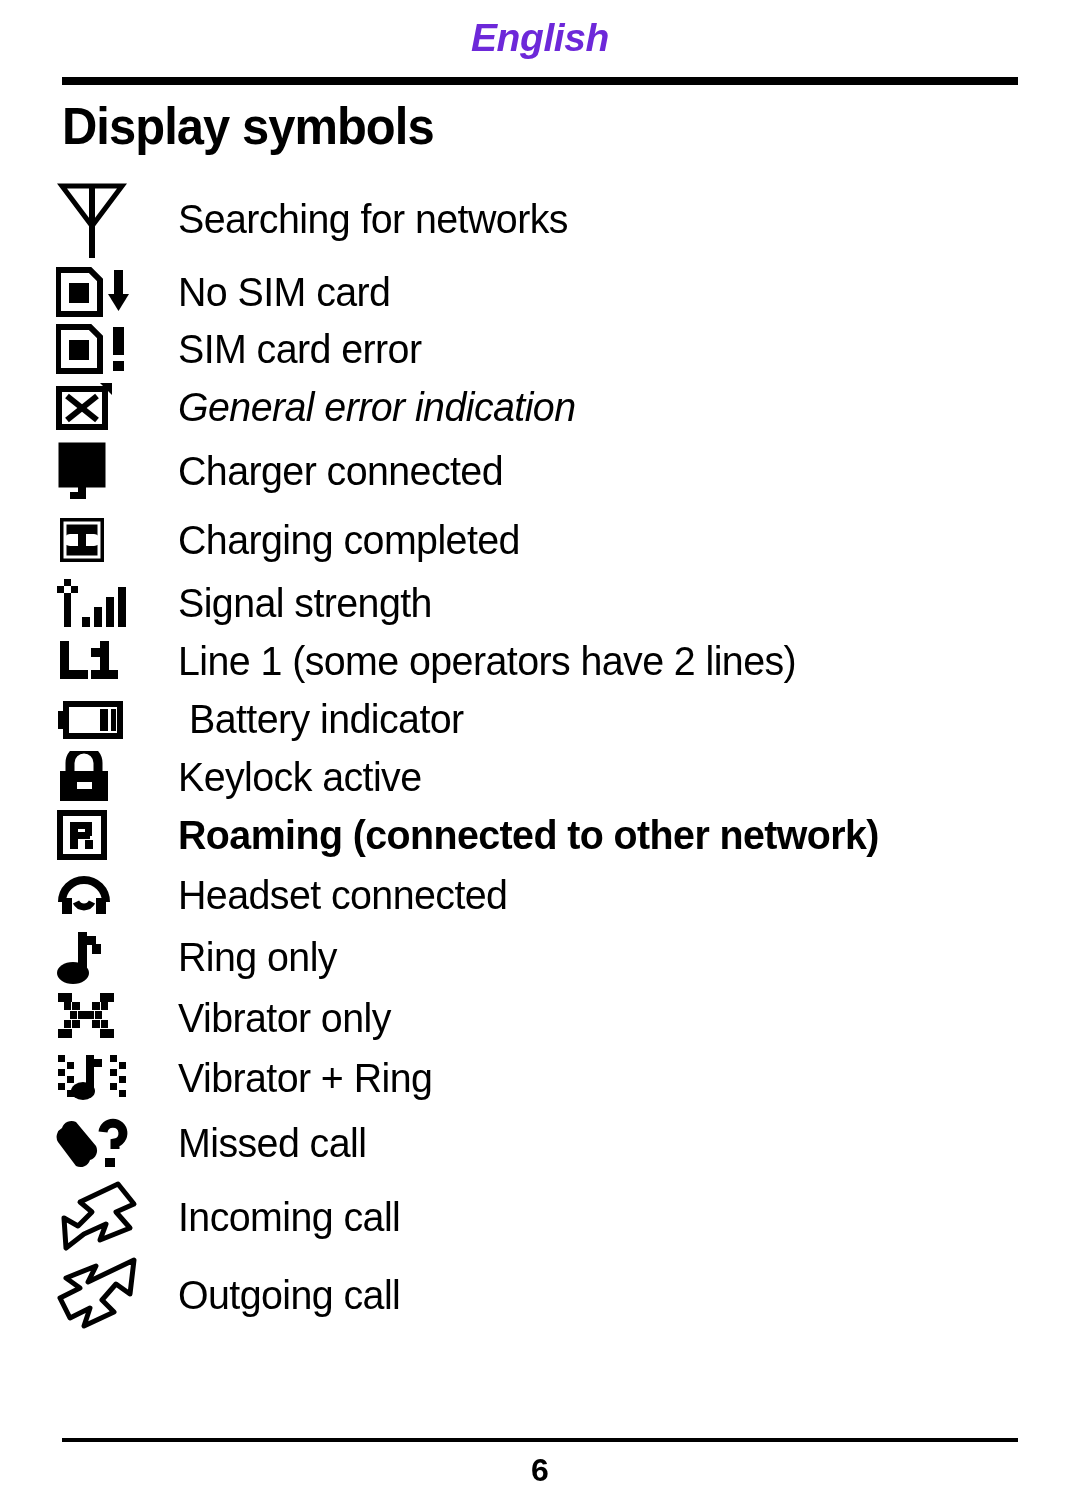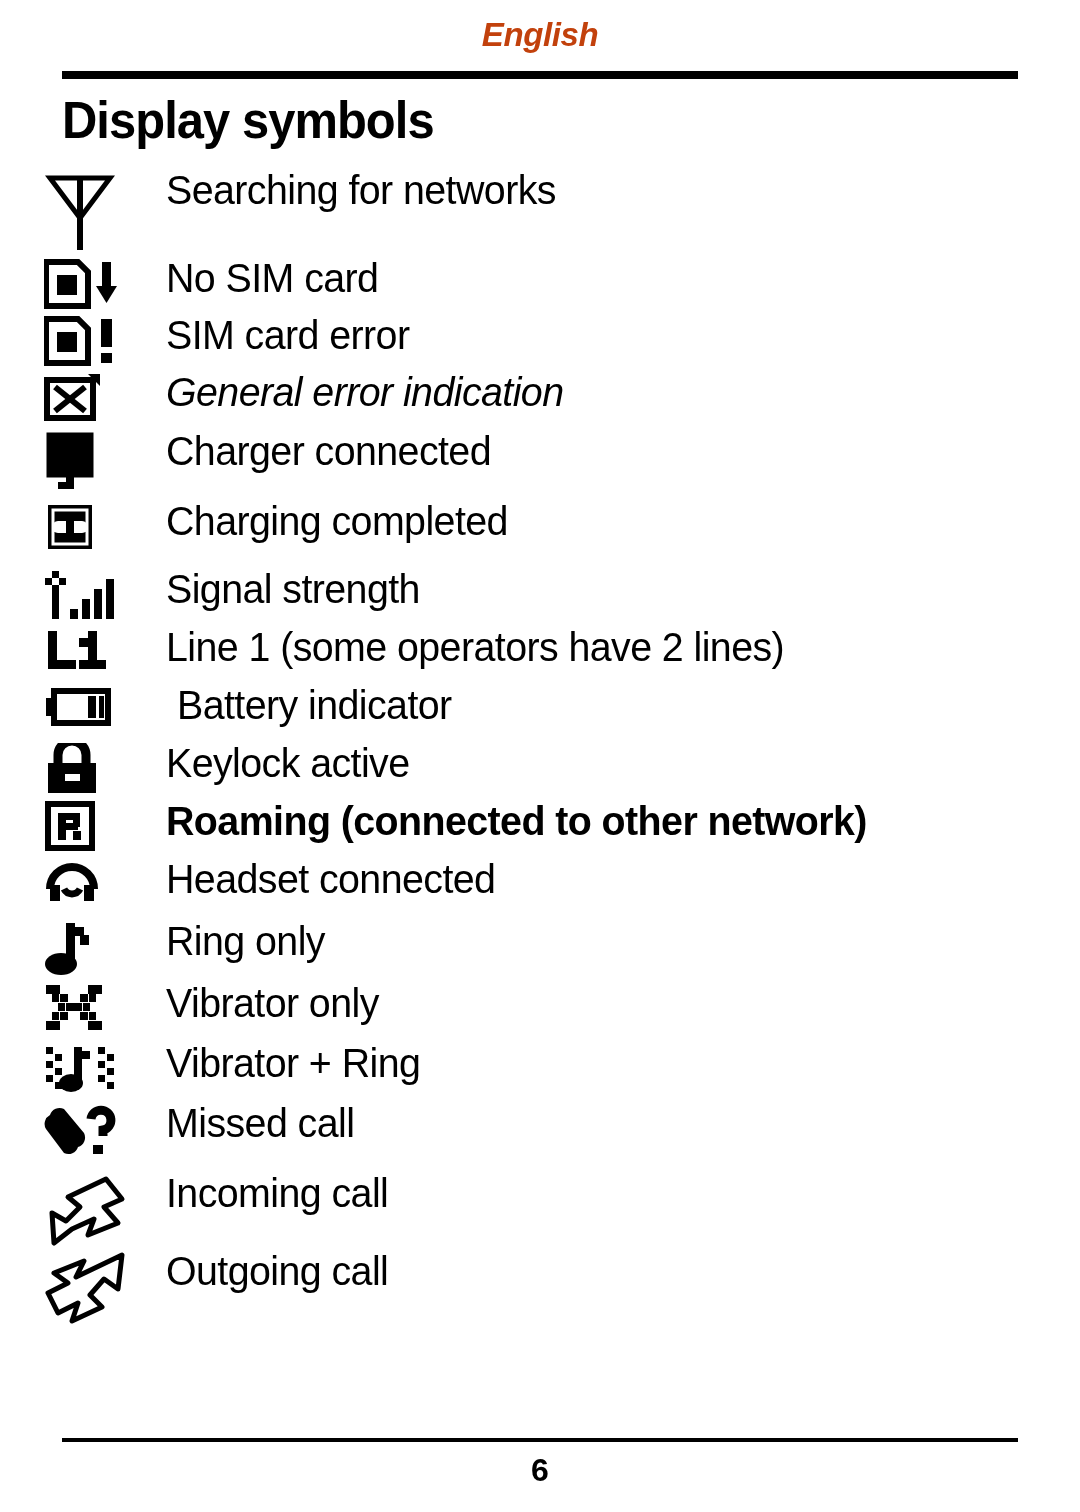--- a/index.html
+++ b/index.html
@@ -23,24 +23,24 @@
   }
   
   .header {
     padding-top: 18px;
     flex: 0 0 auto;
   }
   .lang {
     text-align: center;
     font-style: italic;
     font-weight: bold;
-    font-size: 33px;
+    font-size: 39px;
     letter-spacing: -0.4px;
     line-height: 1;
-    color: #c2410c;
+    color: #6d28d9;
   }
   .rule-top {
     margin: 20px 62px 0 62px;
     border-top: 4px solid #000;
   }
   .rule-bottom {
     margin: 0 62px 0 62px;
     border-top: 4px solid #000;
   }
   h1.title {
@@ -52,22 +52,22 @@
     transform: scaleX(0.94);
     transform-origin: left center;
   }
   
   .symbol-list {
     margin: 22px 0 0 0;
     flex: 1 1 auto;
   }
   .row {
     display: flex;
-    align-items: flex-start;
-    padding-left: 44px;
+    align-items: center;
+    padding-left: 56px;
   }
   .icon-cell {
     width: 122px;
     flex: 0 0 122px;
     display: flex;
     align-items: center;
     justify-content: flex-start;
   }
   .label {
     font-size: 41px;

